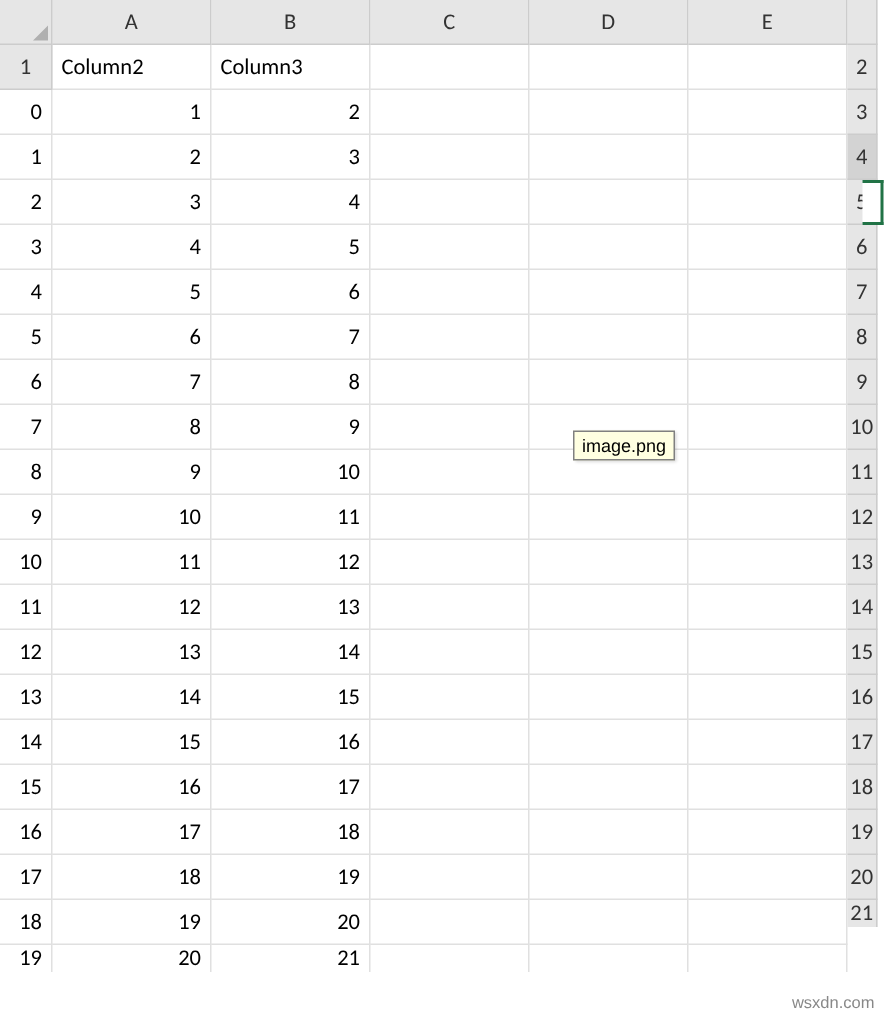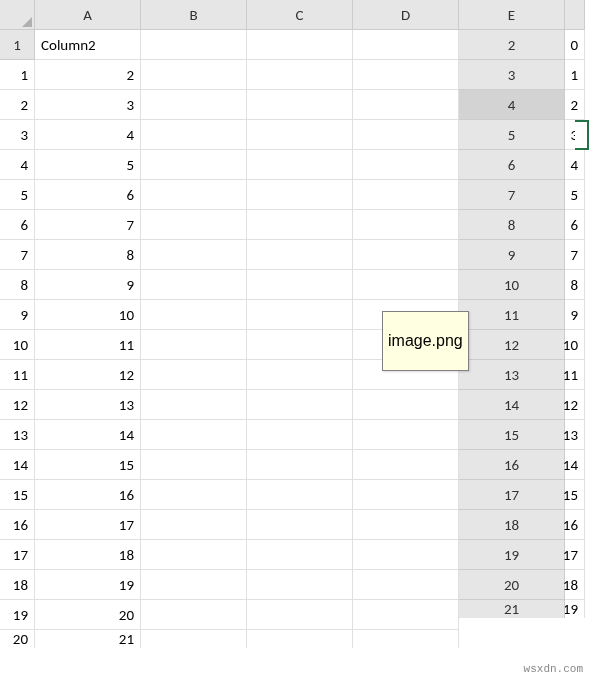--- a/index.html
+++ b/index.html
@@ -65,60 +65,60 @@
       padding: 0 6px;
       font-size: 15px;
       color: #000;
     }
     .cell.text { justify-content: flex-start; }
     .cell.num { justify-content: flex-end; }
     .tooltip {
       position: absolute;
       background: #ffffe1;
       border: 1px solid #808080;
-      font-size: 16px;
-      padding: 20px 5px;
+      font-size: 12px;
+      padding: 2px 5px;
       font-family: Tahoma, Arial, sans-serif;
       color: #000;
       box-shadow: 1px 1px 2px rgba(0,0,0,0.15);
       white-space: nowrap;
-      margin-top: 24px;
     }
     .active-indicator {
       position: absolute;
       border: 2px solid #217346;
       border-left: none;
       background: #fff;
       right: 0;
       width: 14px;
       height: 30px;
     }
     .watermark {
       position: absolute;
       bottom: 4px;
       right: 6px;
       font-size: 11px;
       color: #888;
-      font-family: Liberation Mono, monospace;
+      font-family: Liberation Sans, sans-serif;
       text-align: right;
     }
   </style>
 </head>
 <body>
 
 <div class="spreadsheet" id="grid">
     <div class="corner-cell"></div>
     <div class="col-header">A</div>
     <div class="col-header">B</div>
     <div class="col-header">C</div>
     <div class="col-header">D</div>
     <div class="col-header">E</div>
     <div class="col-header"></div>
     <div class="row-header">1</div>
     <div class="cell text">Column2</div>
+    <div class="cell text">Column3</div>
     <div class="cell"></div>
     <div class="cell"></div>
     <div class="cell"></div>
     <div class="row-header">2</div>
     <div class="cell num">0</div>
     <div class="cell num">1</div>
     <div class="cell num">2</div>
     <div class="cell"></div>
     <div class="cell"></div>
     <div class="cell"></div>

